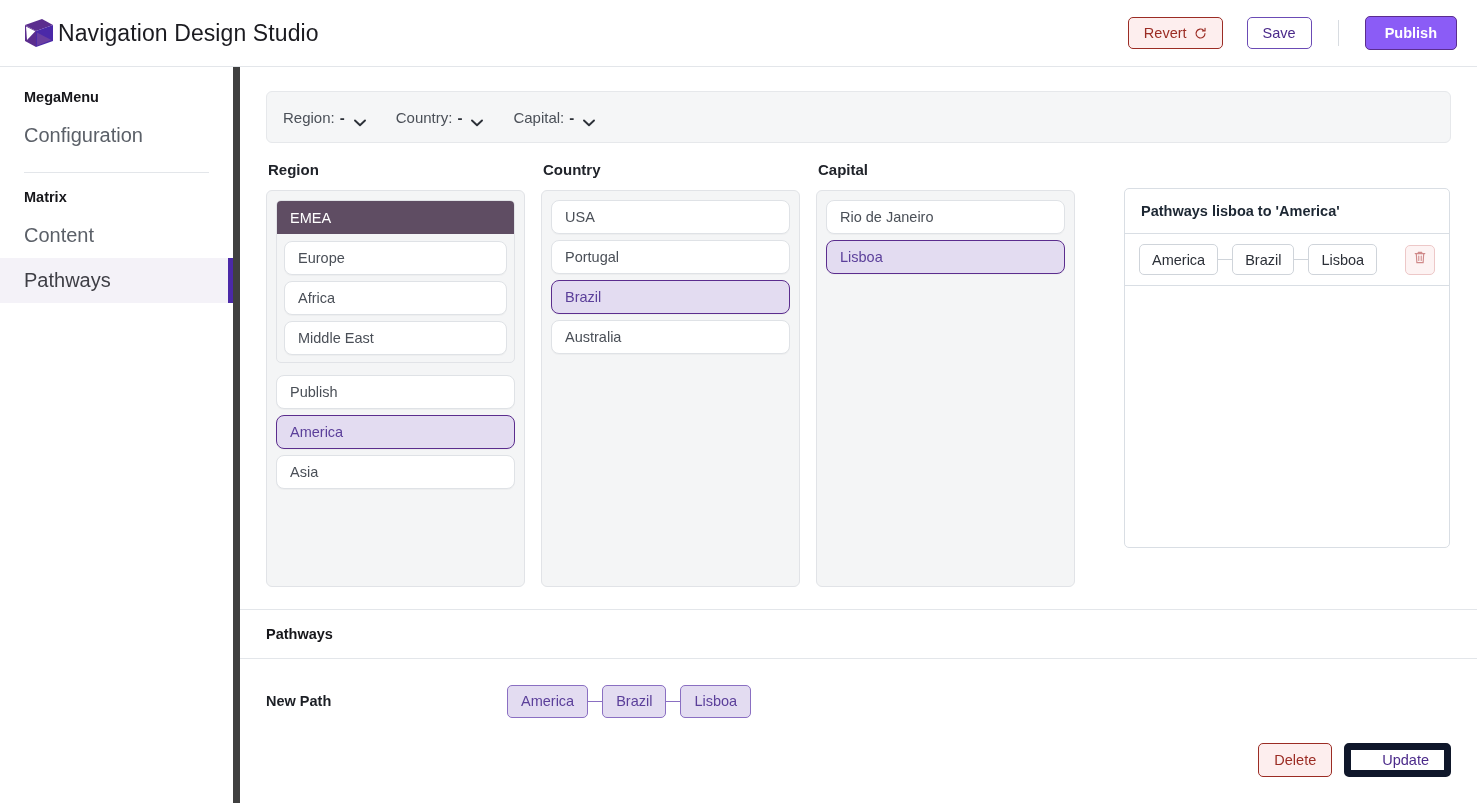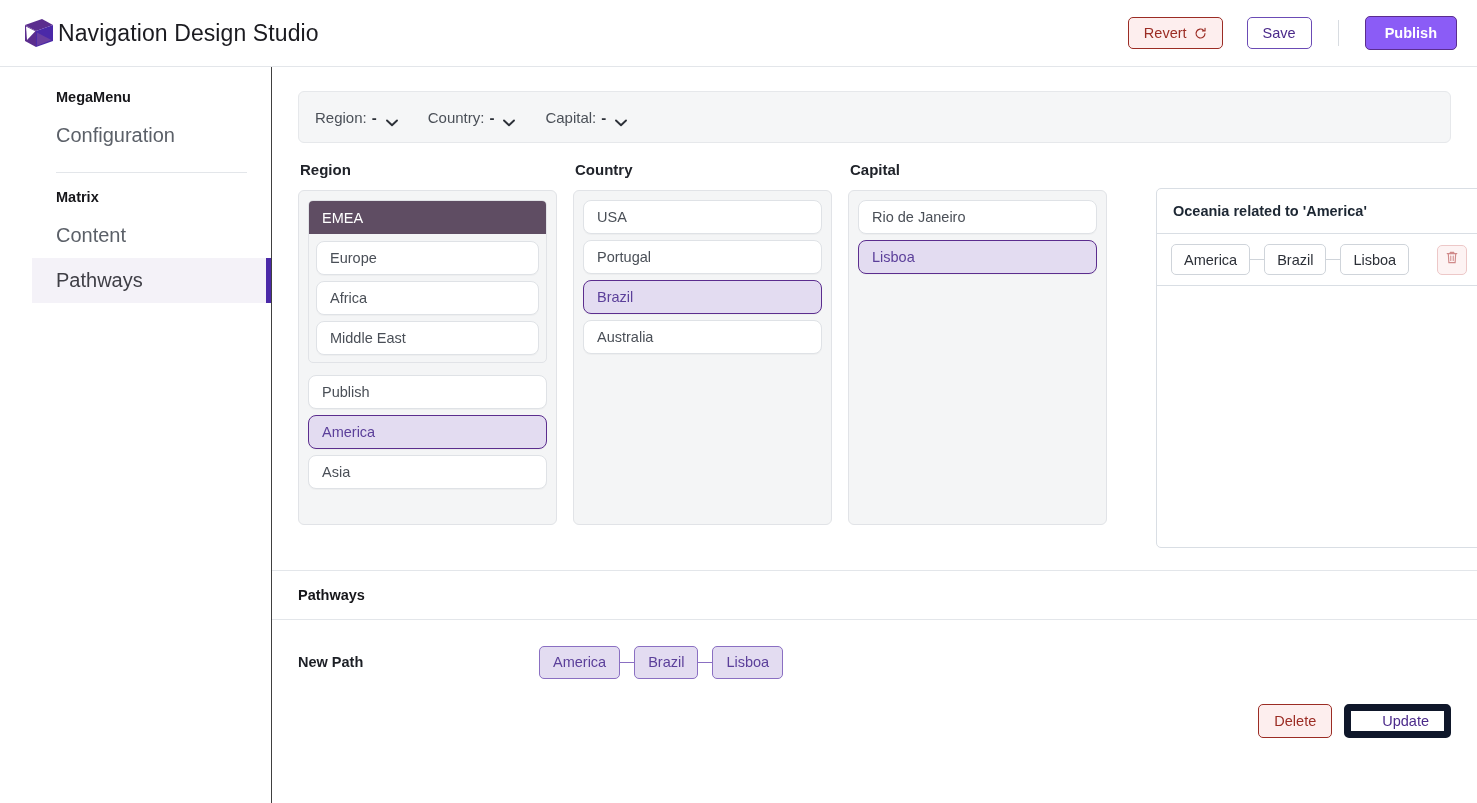--- a/index.html
+++ b/index.html
@@ -59,23 +59,22 @@
   .revert-icon { display:inline-block; width:13px; height:13px; }
 
   
   .body { flex: 1; display: flex; min-height: 0; }
 
   
   .sidebar {
     width: 240px;
     flex: 0 0 240px;
     background: #ffffff;
-    border-right: 1px solid #404040;
+    border-right: 7px solid #404040;
     padding-top: 12px;
-    margin-left: 32px;
   }
   .nav-group-title {
     font-size: 14.5px;
     font-weight: 700;
     color: #16161a;
     padding: 10px 24px 8px 24px;
   }
   .nav-item {
     position: relative;
     font-size: 20px;
@@ -135,21 +134,21 @@
     font-size: 15px;
     font-weight: 600;
     color: #20232a;
     margin-bottom: 12px;
     padding-left: 2px;
   }
   .col-box {
     background: #f4f5f6;
     border: 1px solid #e1e3e7;
     border-radius: 6px;
-    height: 335px;
+    height: 397px;
     padding: 9px;
     overflow: hidden;
   }
   .node {
     background: #ffffff;
     border: 1px solid #dfe2e6;
     border-radius: 8px;
     height: 33px;
     display: flex;
     align-items: center;
@@ -438,21 +437,21 @@
                 <span>Rio de Janeiro</span>
               </div>
               <div class="node selected">
                 <span>Lisboa</span>
               </div>
             </div>
           </div>
 
           <div class="related-col">
             <div class="related-panel">
-              <div class="related-header">Oceania related to 'America'</div>
+              <div class="related-header">Pathways lisboa to 'America'</div>
               <div class="related-row">
                 <div class="chain">
                   <span class="chip">America</span>
                   <span class="link"></span>
                   <span class="chip">Brazil</span>
                   <span class="link"></span>
                   <span class="chip">Lisboa</span>
                 </div>
                 <span class="trash-btn">
                   <span>

